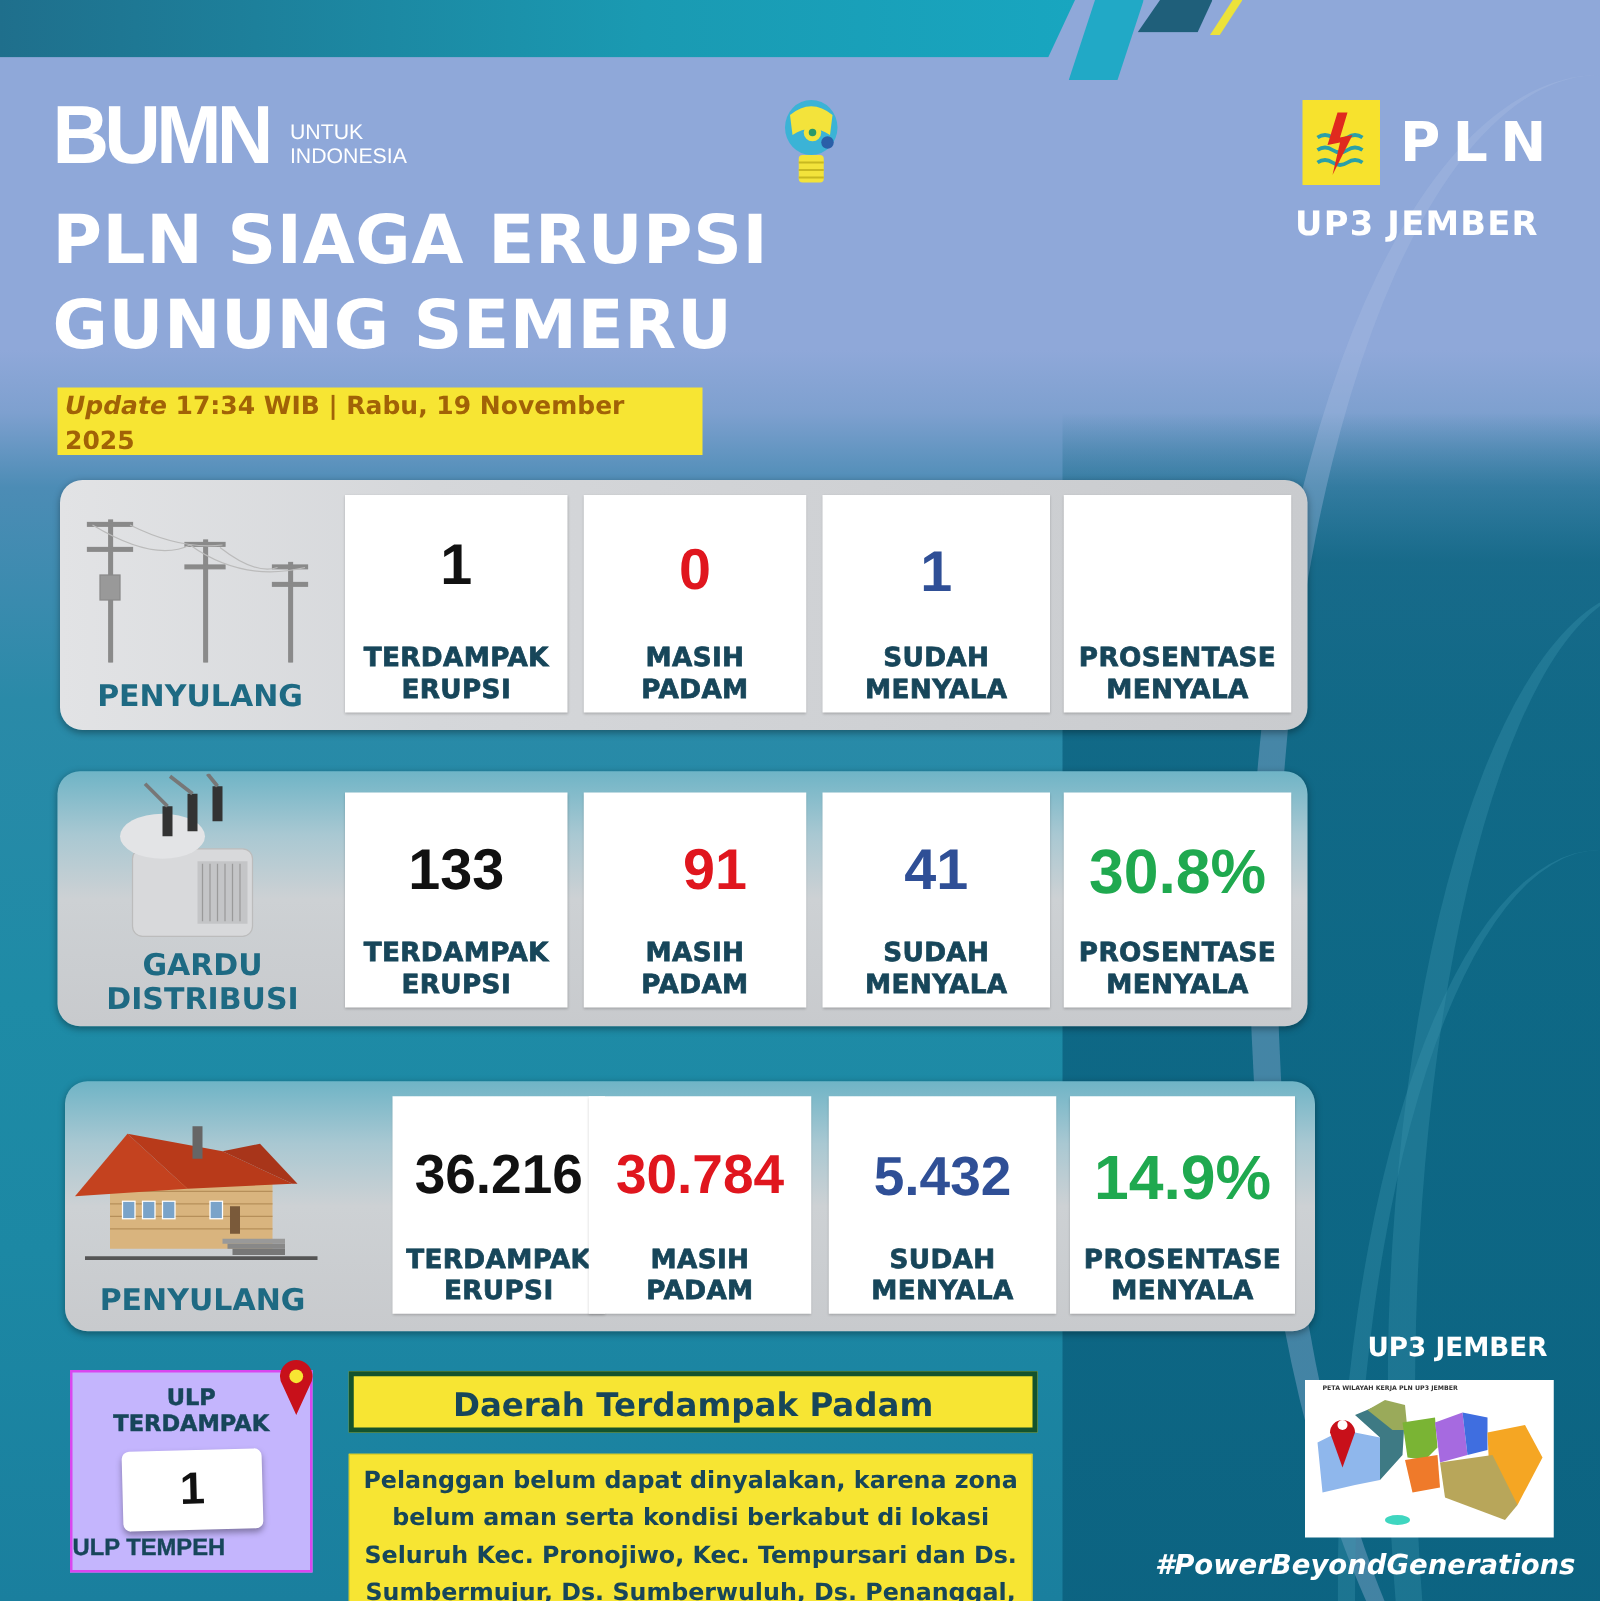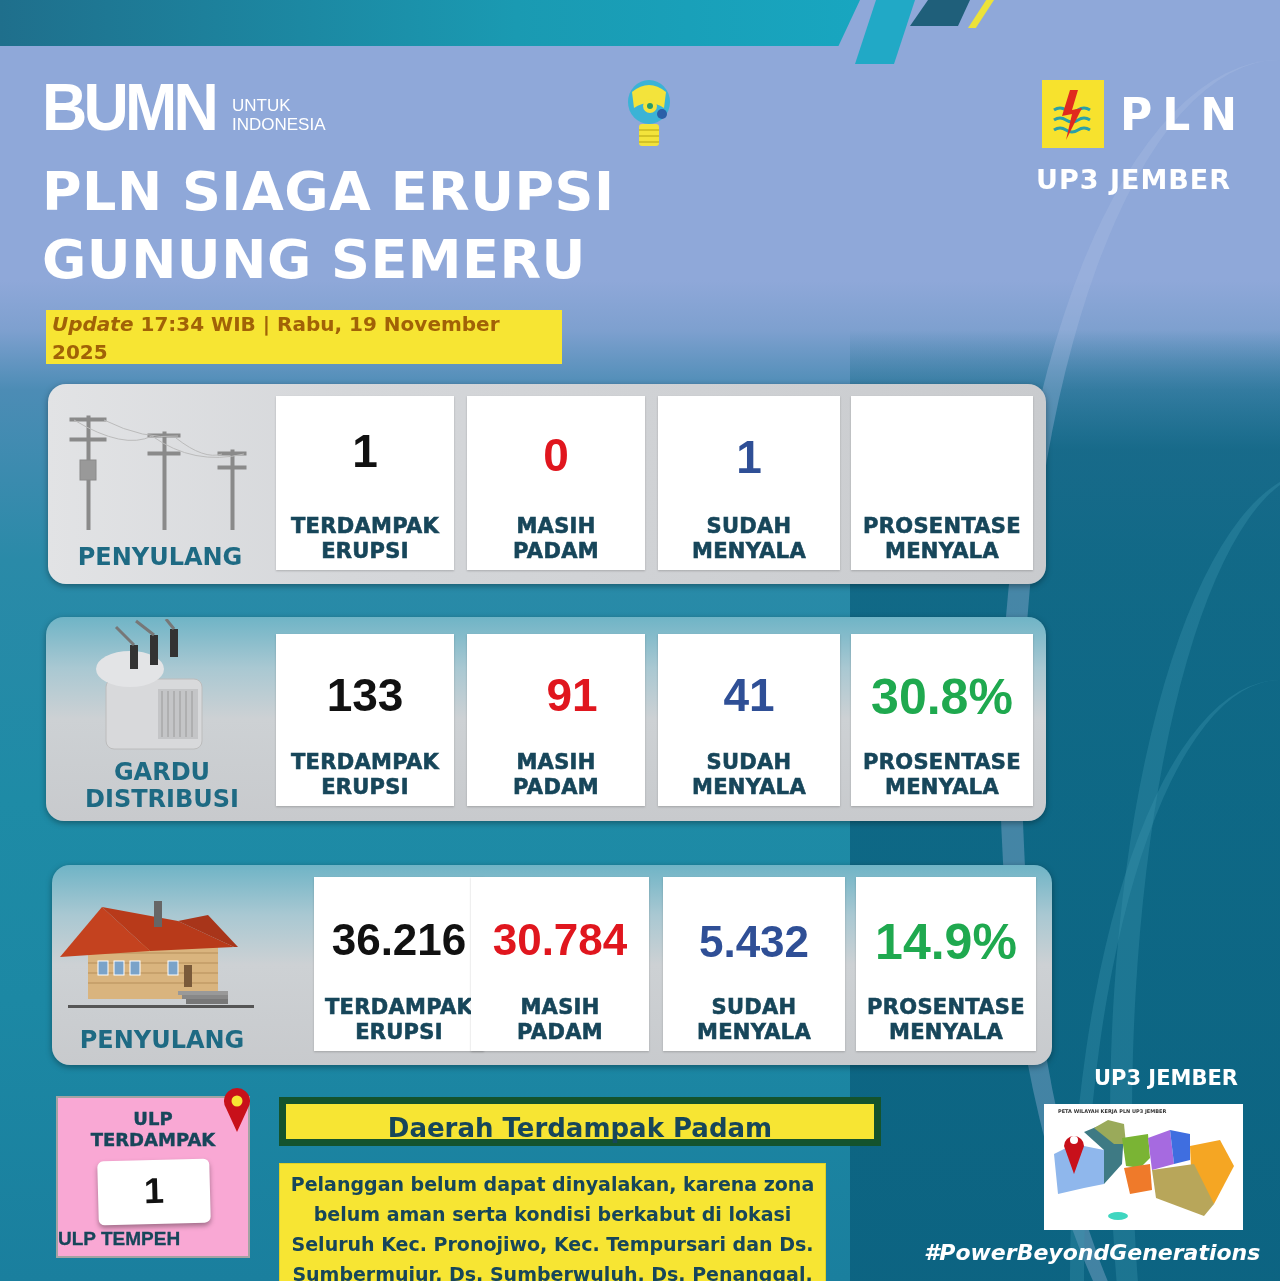--- a/index.html
+++ b/index.html
@@ -52,28 +52,28 @@
   .cat-icon { position:absolute; }
   .cat-label { position:absolute; color:#1e6a83; font-family:"DejaVu Sans", sans-serif; font-weight:700; font-size:24px; text-align:center; line-height:27px; }
 
   .card {
     position:absolute; background:#fff; text-align:center;
     box-shadow: 0 1px 2px rgba(0,0,0,0.2);
   }
   .card .val { position:absolute; left:0; right:0; font-family:"Liberation Sans", sans-serif; font-weight:700; }
   .card .lbl { position:absolute; left:0; right:0; bottom:6px; font-family:"DejaVu Sans", sans-serif; font-weight:900; color:#17465a; font-size:21px; line-height:25px; letter-spacing:0.3px; -webkit-text-stroke:0.6px #17465a; }
 
-  .ulp-box { position:absolute; left:56px; top:1096px; width:194px; height:162px; background:#f9a8d4; border:2px solid #a3a3a3; }
+  .ulp-box { position:absolute; left:56px; top:1096px; width:194px; height:162px; background:#c4b5fd; border:2px solid #d946ef; }
   .ulp-title { position:absolute; top:10px; left:0; right:0; text-align:center; color:#17465a; font-weight:900; font-family:"DejaVu Sans", sans-serif; font-size:18px; line-height:21px; -webkit-text-stroke:0.4px #17465a; }
   .ulp-num-box { position:absolute; left:40px; top:62px; width:112px; height:64px; background:#fff; border-radius:6px; box-shadow: 0 3px 5px rgba(0,0,0,0.35); transform: rotate(-1.5deg); }
   .ulp-num { position:absolute; left:0; right:0; top:10px; text-align:center; font-family:"Liberation Sans", sans-serif; font-weight:700; font-size:36px; color:#111; }
   .ulp-name { position:absolute; left:0; right:0; bottom:6px; text-align:left; color:#17465a; font-weight:900; font-family:Liberation Sans, sans-serif; font-size:19px; -webkit-text-stroke:0.3px #17465a; }
   .pin { position:absolute; left:222px; top:1086px; width:30px; height:48px; }
 
-  .area-head { position:absolute; left:279px; top:1097px; width:602px; height:49px; background:#f7e533; border:7px solid #14532d; color:#17465a; font-family:"DejaVu Sans", sans-serif; font-weight:700; font-size:26px; text-align:center; line-height:49px; }
+  .area-head { position:absolute; left:279px; top:1097px; width:551px; height:49px; background:#f7e533; border:4px solid #14532d; color:#17465a; font-family:"DejaVu Sans", sans-serif; font-weight:700; font-size:26px; text-align:center; line-height:49px; }
   .area-body { position:absolute; left:279px; top:1163px; width:547px; height:130px; background:#f7e533; border:1px solid #e0d025; color:#17465a; font-family:"DejaVu Sans", sans-serif; font-weight:700; font-size:19px; line-height:30px; text-align:center; padding-top:5px; overflow:hidden; }
 
   .map-title { position:absolute; left:1094px; top:1066px; color:#fff; font-family:"DejaVu Sans", sans-serif; font-weight:700; font-size:21px; }
   .map-box { position:absolute; left:1044px; top:1104px; width:199px; height:126px; background:#fff; }
   .map-caption { position:absolute; left:14px; top:4px; font-size:5px; font-weight:700; color:#333; font-family:"DejaVu Sans", sans-serif; }
   .hashtag { position:absolute; left:924px; top:1240px; color:#fff; font-family:"DejaVu Sans", sans-serif; font-weight:700; font-style:italic; font-size:22px; }
 </style>
 </head>
 <body>
 

